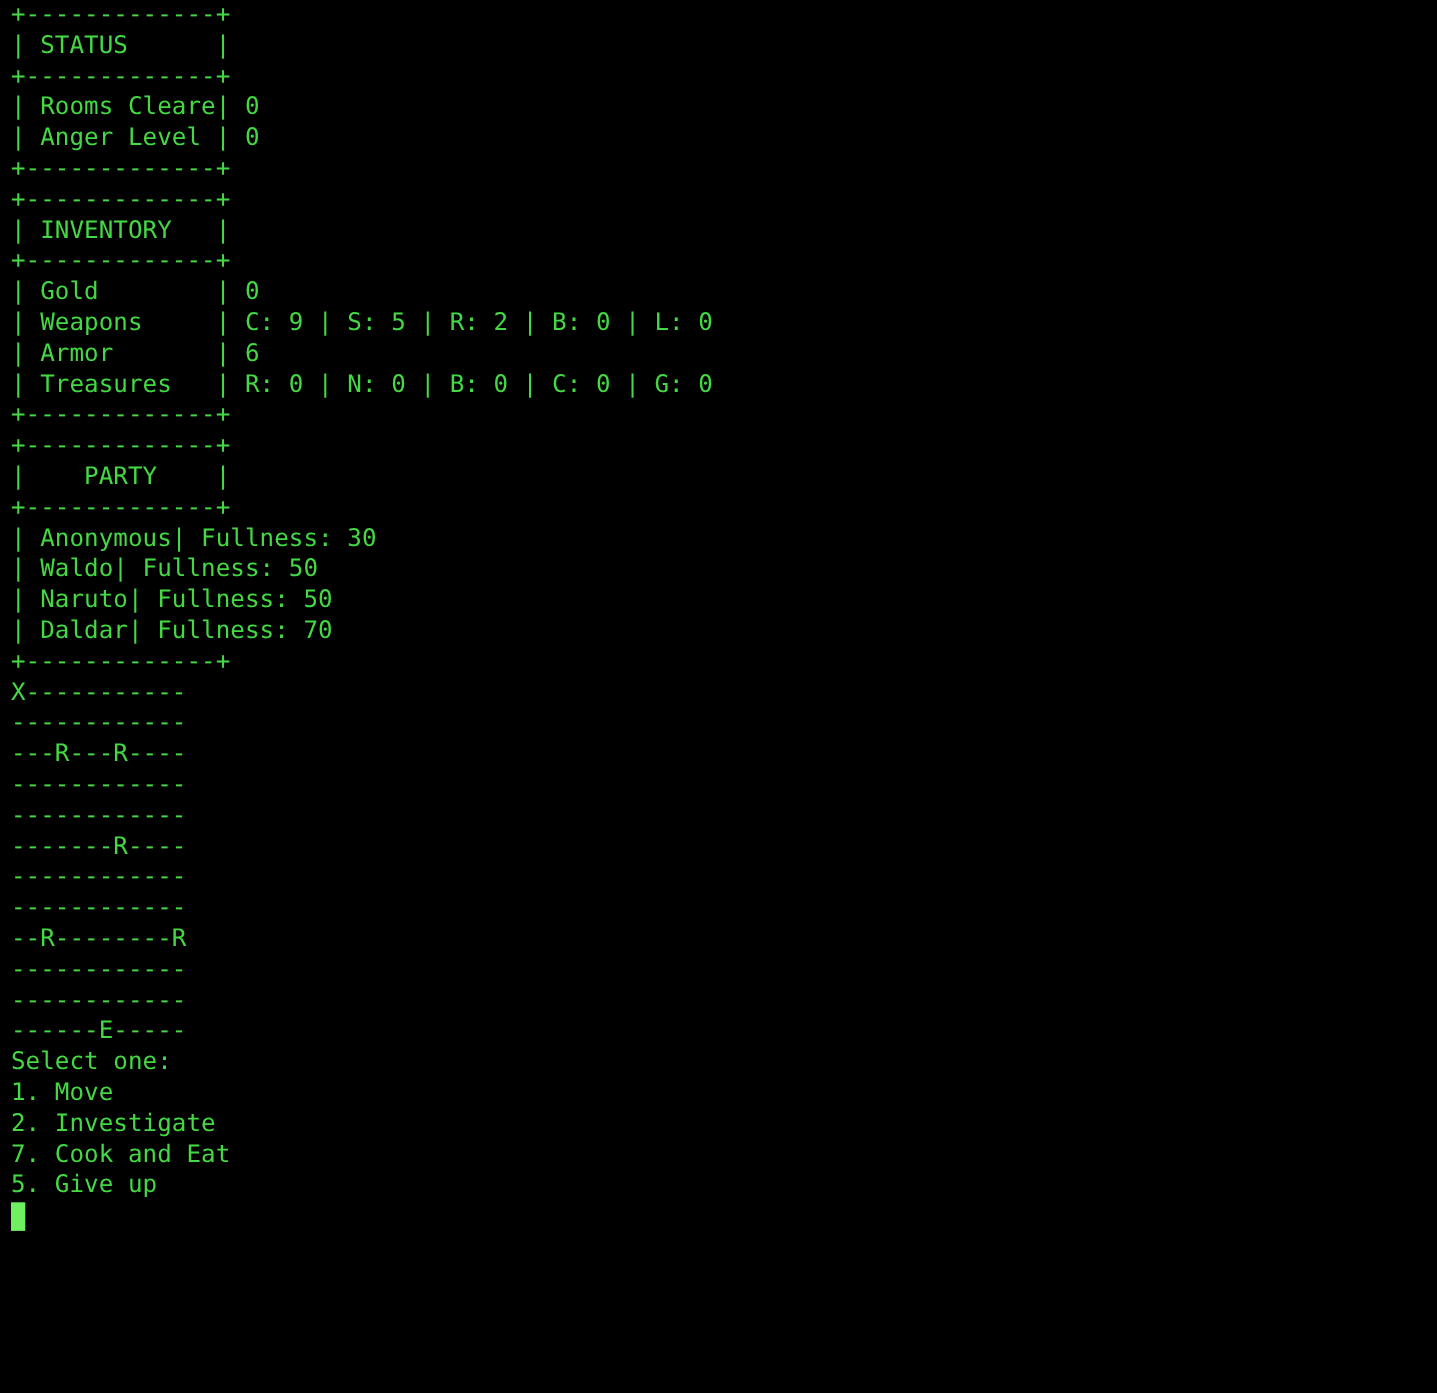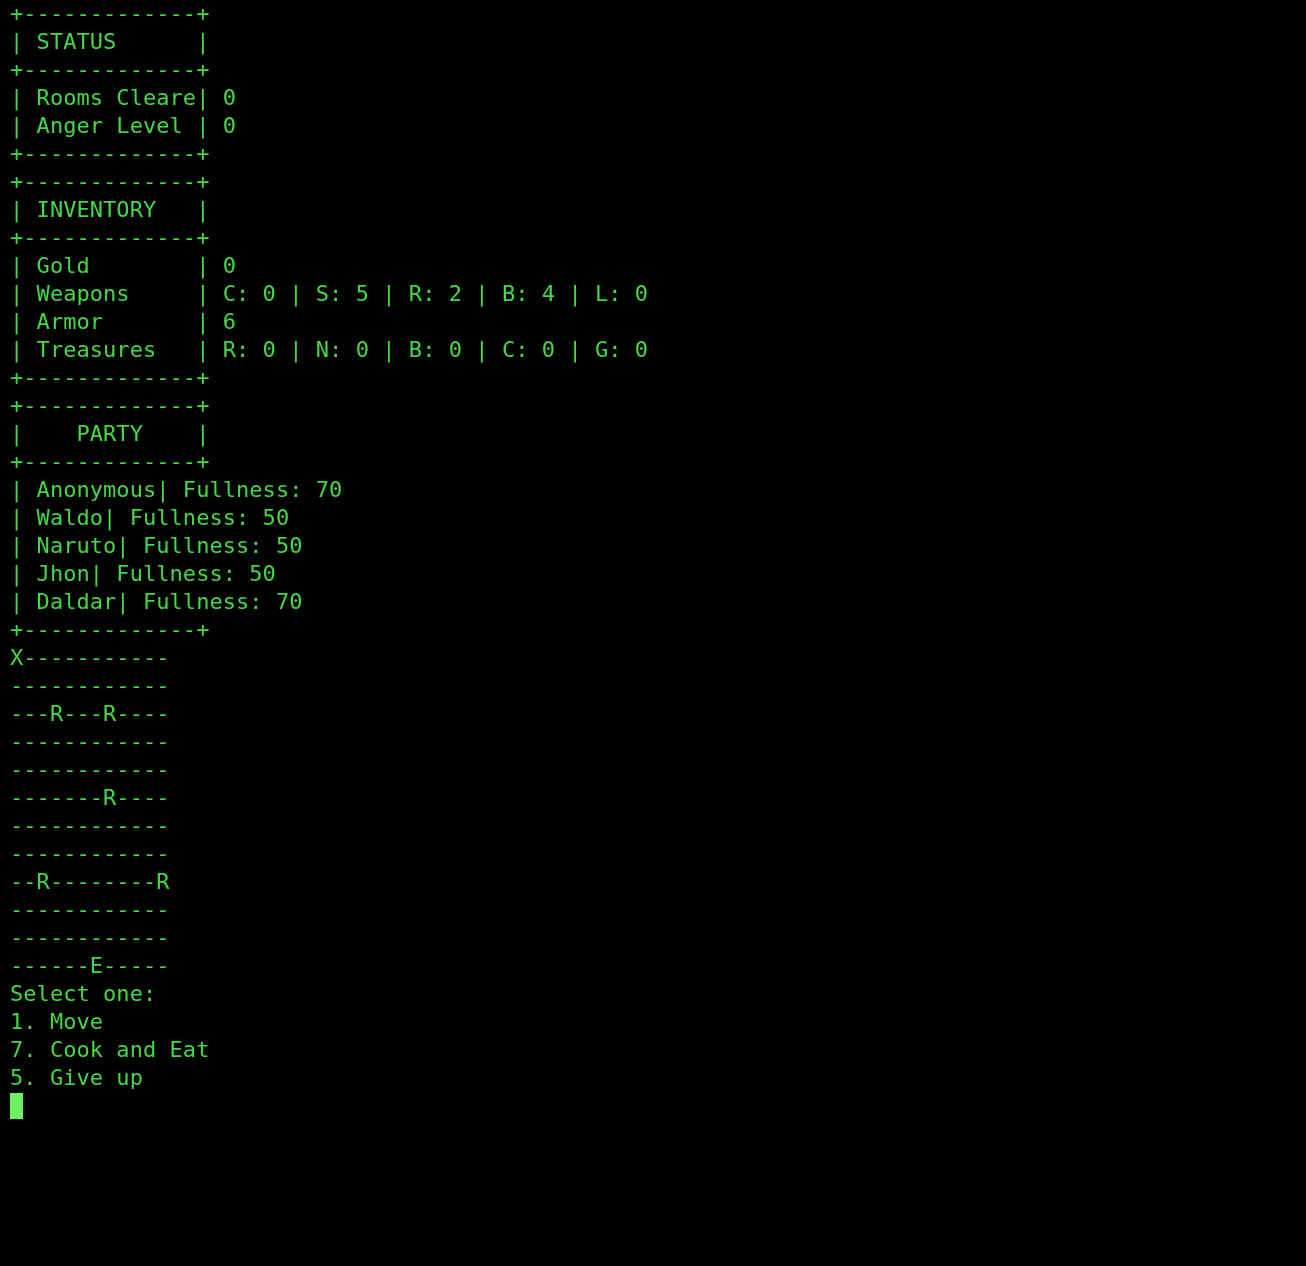--- a/index.html
+++ b/index.html
@@ -56,48 +56,48 @@
   <div class="line">| STATUS      |</div>
   <div class="line">+-------------+</div>
   <div class="line">| Rooms Cleare| 0</div>
   <div class="line">| Anger Level | 0</div>
   <div class="line">+-------------+</div>
 
   <div class="line">+-------------+</div>
   <div class="line">| INVENTORY   |</div>
   <div class="line">+-------------+</div>
   <div class="line">| Gold        | 0</div>
-  <div class="line">| Weapons     | C: 0 | S: 5 | R: 2 | B: 4 | L: 0</div>
+  <div class="line">| Weapons     | C: 9 | S: 5 | R: 2 | B: 0 | L: 0</div>
   <div class="line">| Armor       | 6</div>
   <div class="line">| Treasures   | R: 0 | N: 0 | B: 0 | C: 0 | G: 0</div>
   <div class="line">+-------------+</div>
 
   <div class="line">+-------------+</div>
   <div class="line">|    PARTY    |</div>
   <div class="line">+-------------+</div>
-  <div class="line">| Anonymous| Fullness: 70</div>
+  <div class="line">| Anonymous| Fullness: 30</div>
   <div class="line">| Waldo| Fullness: 50</div>
   <div class="line">| Naruto| Fullness: 50</div>
-  <div class="line">| Jhon| Fullness: 50</div>
   <div class="line">| Daldar| Fullness: 70</div>
   <div class="line">+-------------+</div>
 
   <div class="line">X-----------</div>
   <div class="line">------------</div>
   <div class="line">---R---R----</div>
   <div class="line">------------</div>
   <div class="line">------------</div>
   <div class="line">-------R----</div>
   <div class="line">------------</div>
   <div class="line">------------</div>
   <div class="line">--R--------R</div>
   <div class="line">------------</div>
   <div class="line">------------</div>
   <div class="line">------E-----</div>
 
   <div class="line">Select one:</div>
   <div class="line">1. Move</div>
+  <div class="line">2. Investigate</div>
   <div class="line">7. Cook and Eat</div>
   <div class="line">5. Give up</div>
 
   <div class="cursor-line"><span class="cursor"></span><span></span></div>
 
 </div>
 
 </body></html>

